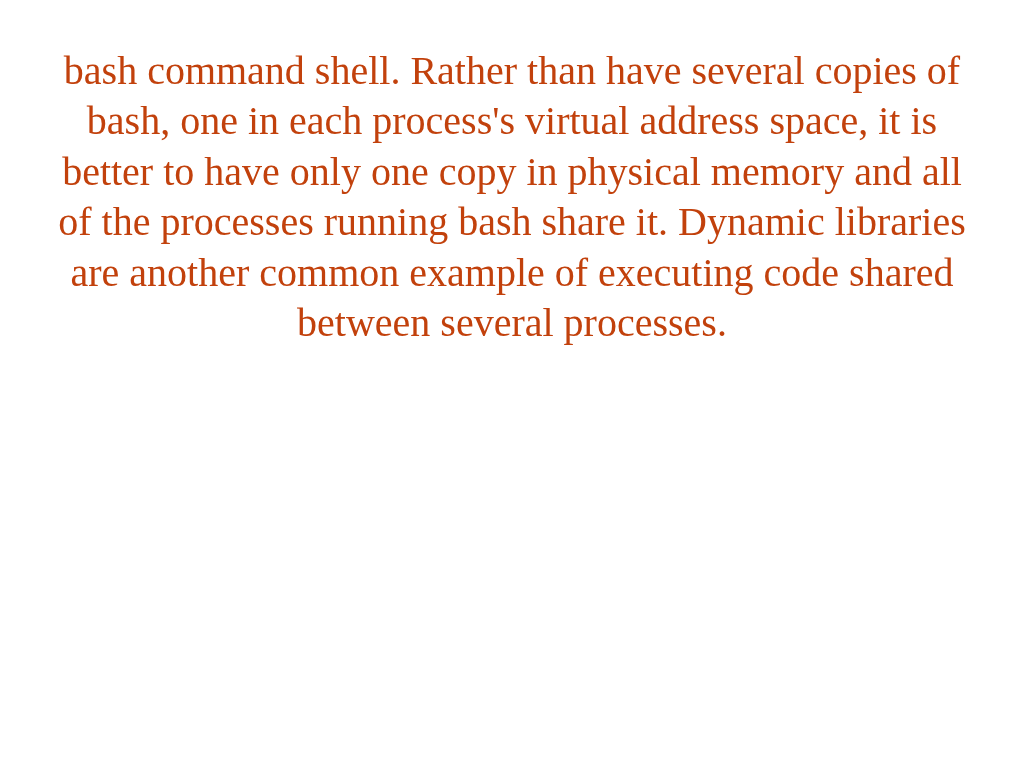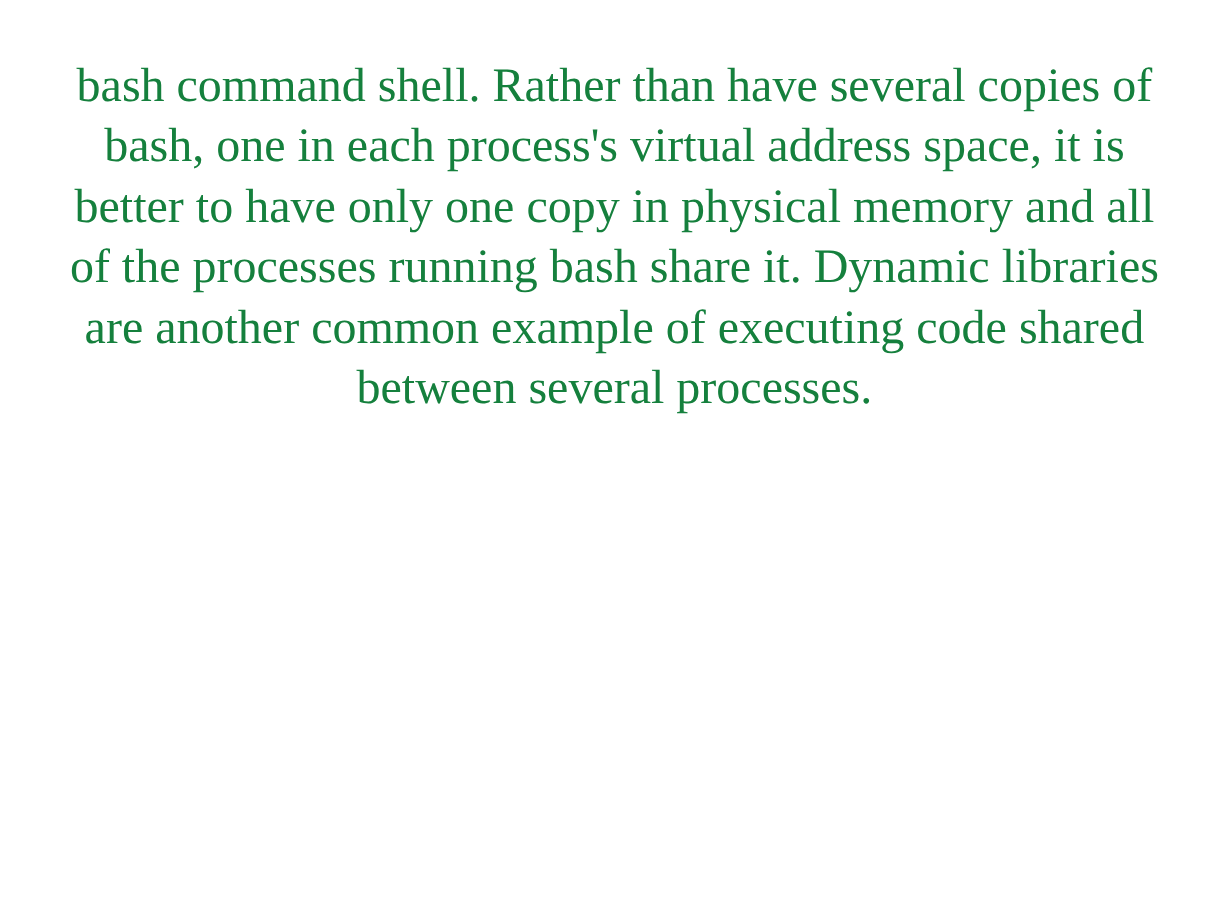--- a/index.html
+++ b/index.html
@@ -17,21 +17,21 @@
     display: flex;
     flex-direction: column;
     align-items: center;
     justify-content: flex-start;
     padding-top: 6px;
     box-sizing: border-box;
   }
   .body-text {
     font-size: 40px;
     line-height: 1.26;
-    color: #15803d;
+    color: #c2410c;
     text-align: center;
     max-width: 940px;
     font-weight: 400;
   }
 </style>
 </head>
 <body>
 
 <div class="page">
   <p class="body-text">bash command shell. Rather than have several copies of bash, one in each process's virtual address space, it is better to have only one copy in physical memory and all of the processes running bash share it. Dynamic libraries are another common example of executing code shared between several processes.</p>

